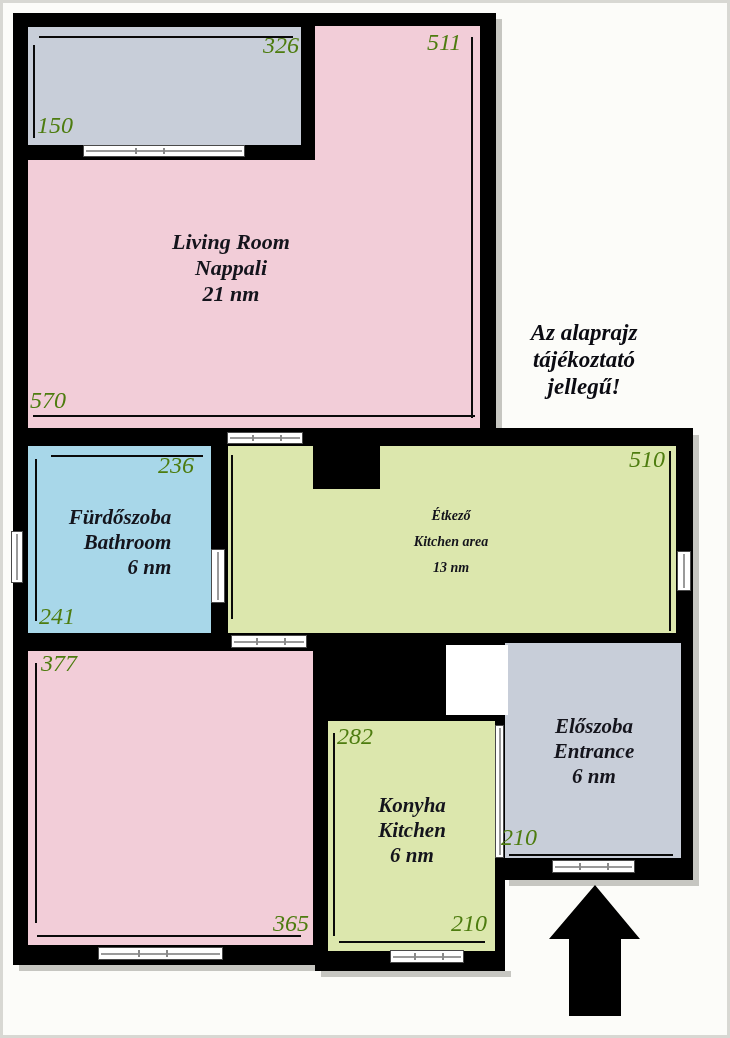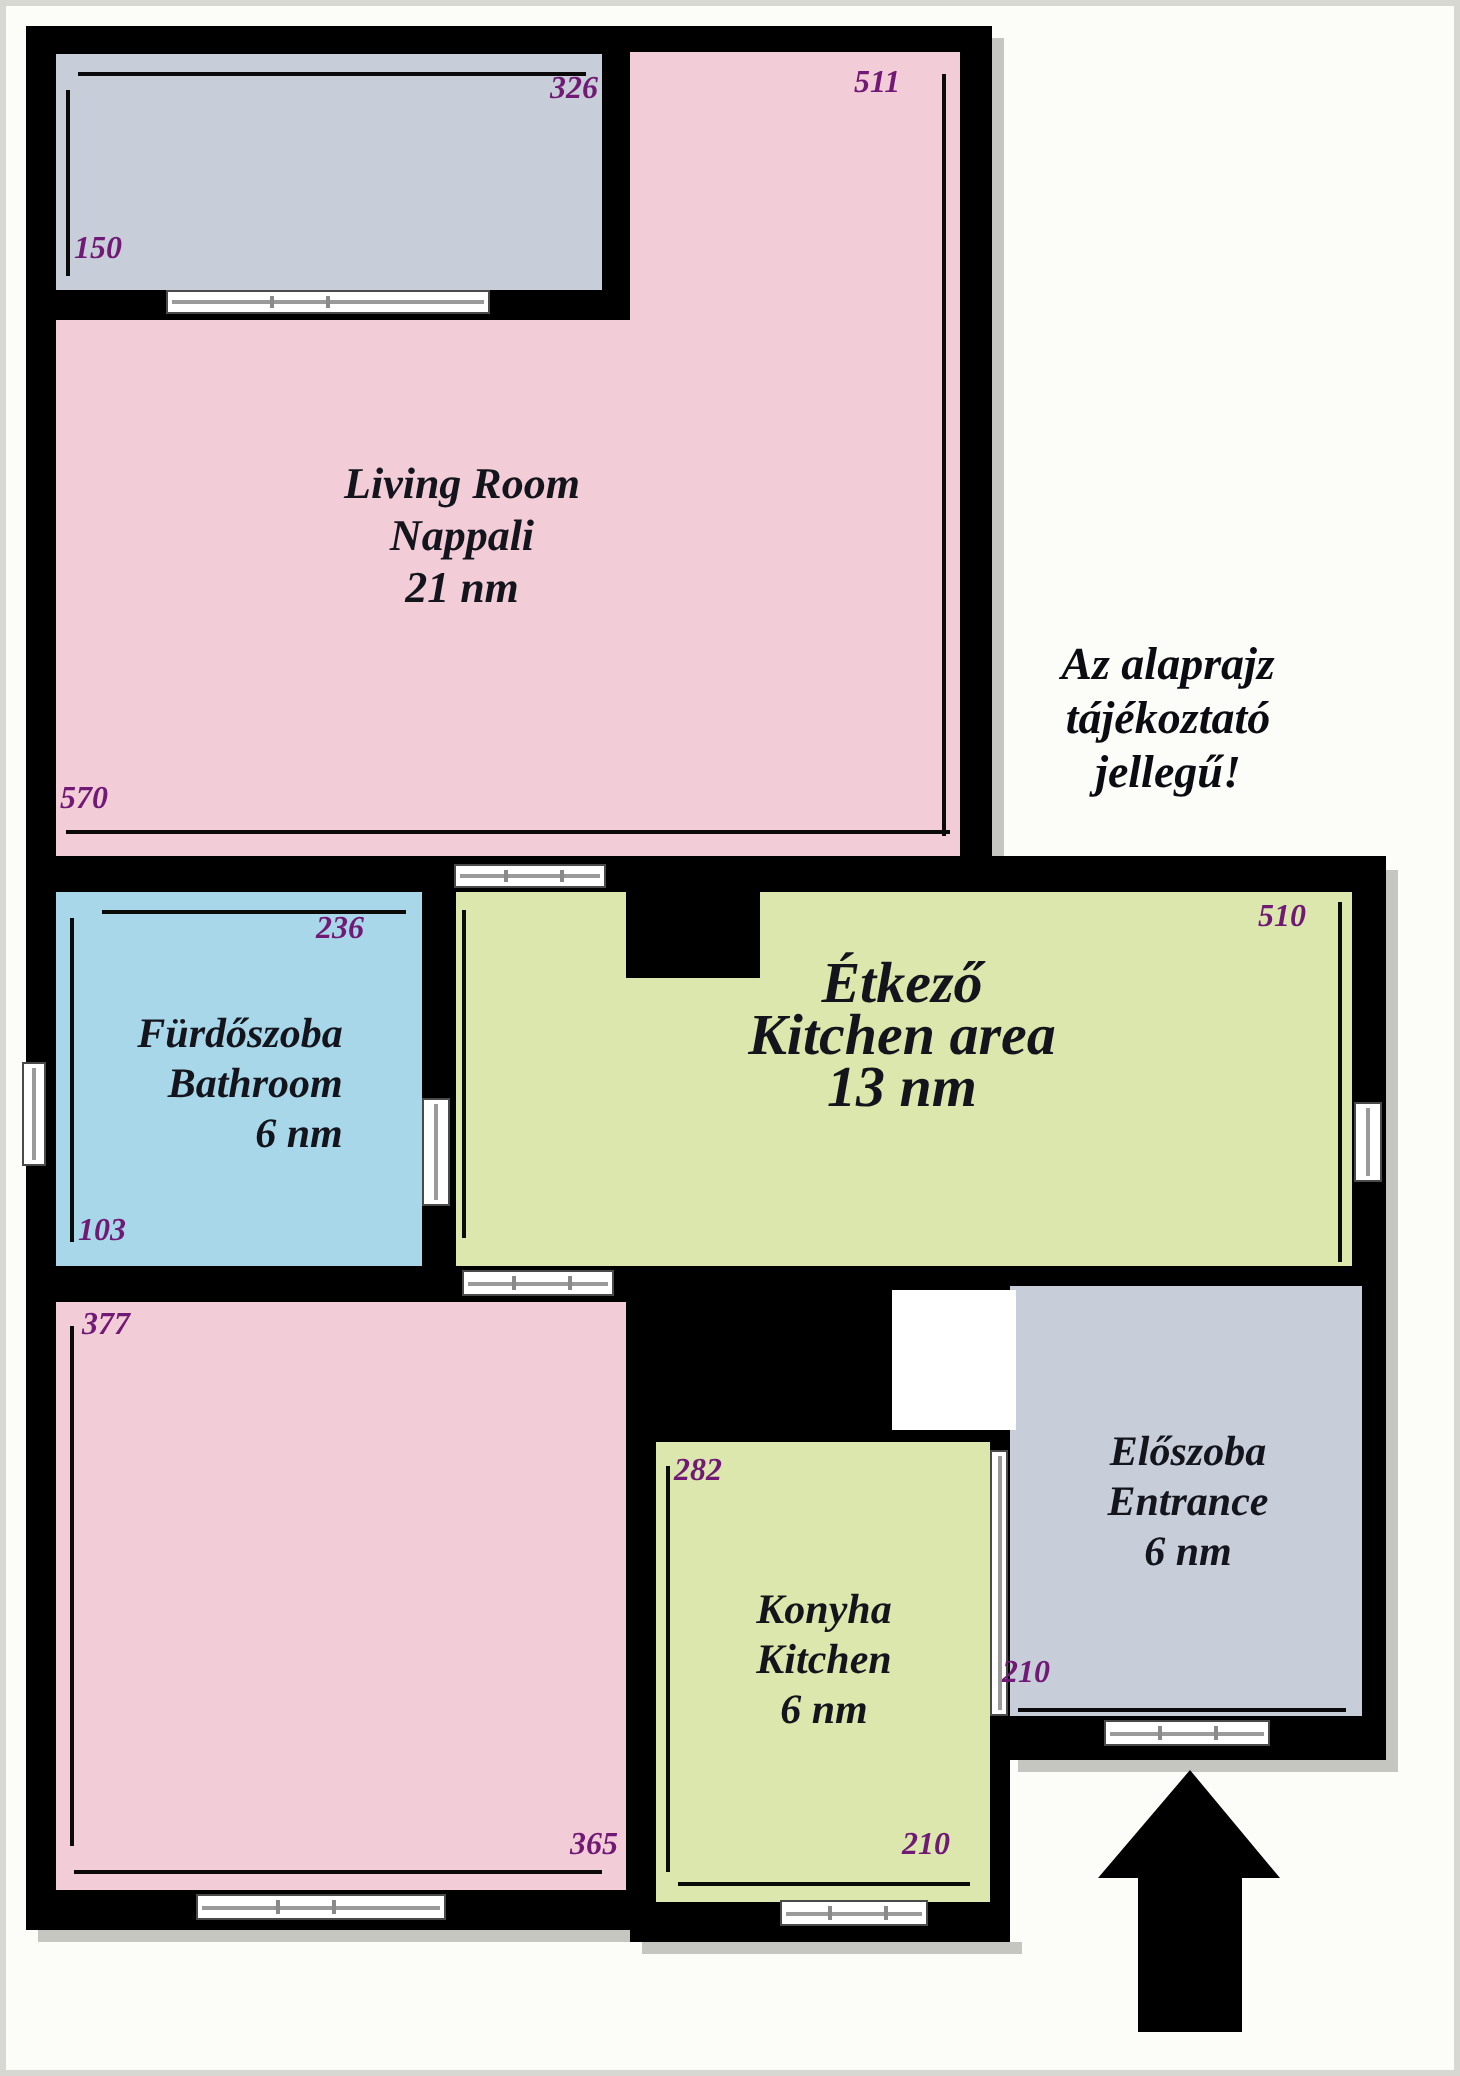--- a/index.html
+++ b/index.html
@@ -18,23 +18,23 @@
   .room-label{
     position:absolute;
     transform:translate(-50%,-50%);
     text-align:center;
     font-weight:bold;font-style:italic;
     font-size:21px;line-height:25px;
     color:#14141c;white-space:nowrap;
   }
   .dim{
     position:absolute;
-    font-weight:bold;font-style:italic;
-    font-size:16px;line-height:24px;
-    color:#701a75;white-space:nowrap;
+    font-weight:normal;font-style:italic;
+    font-size:24px;line-height:24px;
+    color:#4d7c0f;white-space:nowrap;
   }
   .dline{position:absolute;background:#0a0a0a;}
   .win-h{position:absolute;background:#fff;border:1px solid #4a4a4a;box-sizing:border-box;}
   .win-h::before{content:'';position:absolute;left:2px;right:2px;top:50%;margin-top:-1px;height:2px;background:#9a9a9a;}
   .win-h::after{content:'';position:absolute;top:2px;bottom:2px;left:32%;width:2px;background:#8a8a8a;box-shadow:28px 0 0 #8a8a8a;}
   .win-v{position:absolute;background:#fff;border:1px solid #4a4a4a;box-sizing:border-box;}
   .win-v::before{content:'';position:absolute;top:2px;bottom:2px;left:50%;margin-left:-1px;width:2px;background:#9a9a9a;}
   .opening{position:absolute;background:#fff;}
   .note-label{
     position:absolute;transform:translate(-50%,-50%);
@@ -96,39 +96,39 @@
   <div class="dline" style="left:34px;top:932px;width:264px;height:2px;"></div>
   <div class="dline" style="left:330px;top:730px;width:2px;height:203px;"></div>
   <div class="dline" style="left:336px;top:938px;width:146px;height:2px;"></div>
   <div class="dline" style="left:506px;top:851px;width:164px;height:2px;"></div>
 
   <div class="dim" style="left:242px;top:30px;width:54px;text-align:right;">326</div>
   <div class="dim" style="left:34px;top:110px;">150</div>
   <div class="dim" style="left:424px;top:27px;">511</div>
   <div class="dim" style="left:27px;top:385px;">570</div>
   <div class="dim" style="left:155px;top:450px;width:52px;text-align:left;">236</div>
-  <div class="dim" style="left:36px;top:601px;">103</div>
+  <div class="dim" style="left:36px;top:601px;">241</div>
   <div class="dim" style="left:626px;top:444px;">510</div>
   <div class="dim" style="left:38px;top:648px;">377</div>
   <div class="dim" style="left:262px;top:908px;width:44px;text-align:right;">365</div>
   <div class="dim" style="left:334px;top:721px;">282</div>
   <div class="dim" style="left:448px;top:908px;">210</div>
   <div class="dim" style="left:498px;top:822px;">210</div>
 
   <div class="room-label" style="left:228px;top:265px;font-size:22px;line-height:26px;">
     <div>Living Room</div>
     <div>Nappali</div>
     <div>21 nm</div>
   </div>
   <div class="room-label" style="left:117px;top:539px;text-align:right;">
     <div>Fürdőszoba</div>
     <div>Bathroom</div>
     <div>6 nm</div>
   </div>
-  <div class="room-label" style="left:448px;top:515px;font-size:29px;line-height:26px;">
+  <div class="room-label" style="left:448px;top:539px;font-size:14px;line-height:26px;">
     <div>Étkező</div>
     <div>Kitchen area</div>
     <div>13 nm</div>
   </div>
   <div class="room-label" style="left:409px;top:827px;">
     <div>Konyha</div>
     <div>Kitchen</div>
     <div>6 nm</div>
   </div>
   <div class="room-label" style="left:591px;top:748px;">

